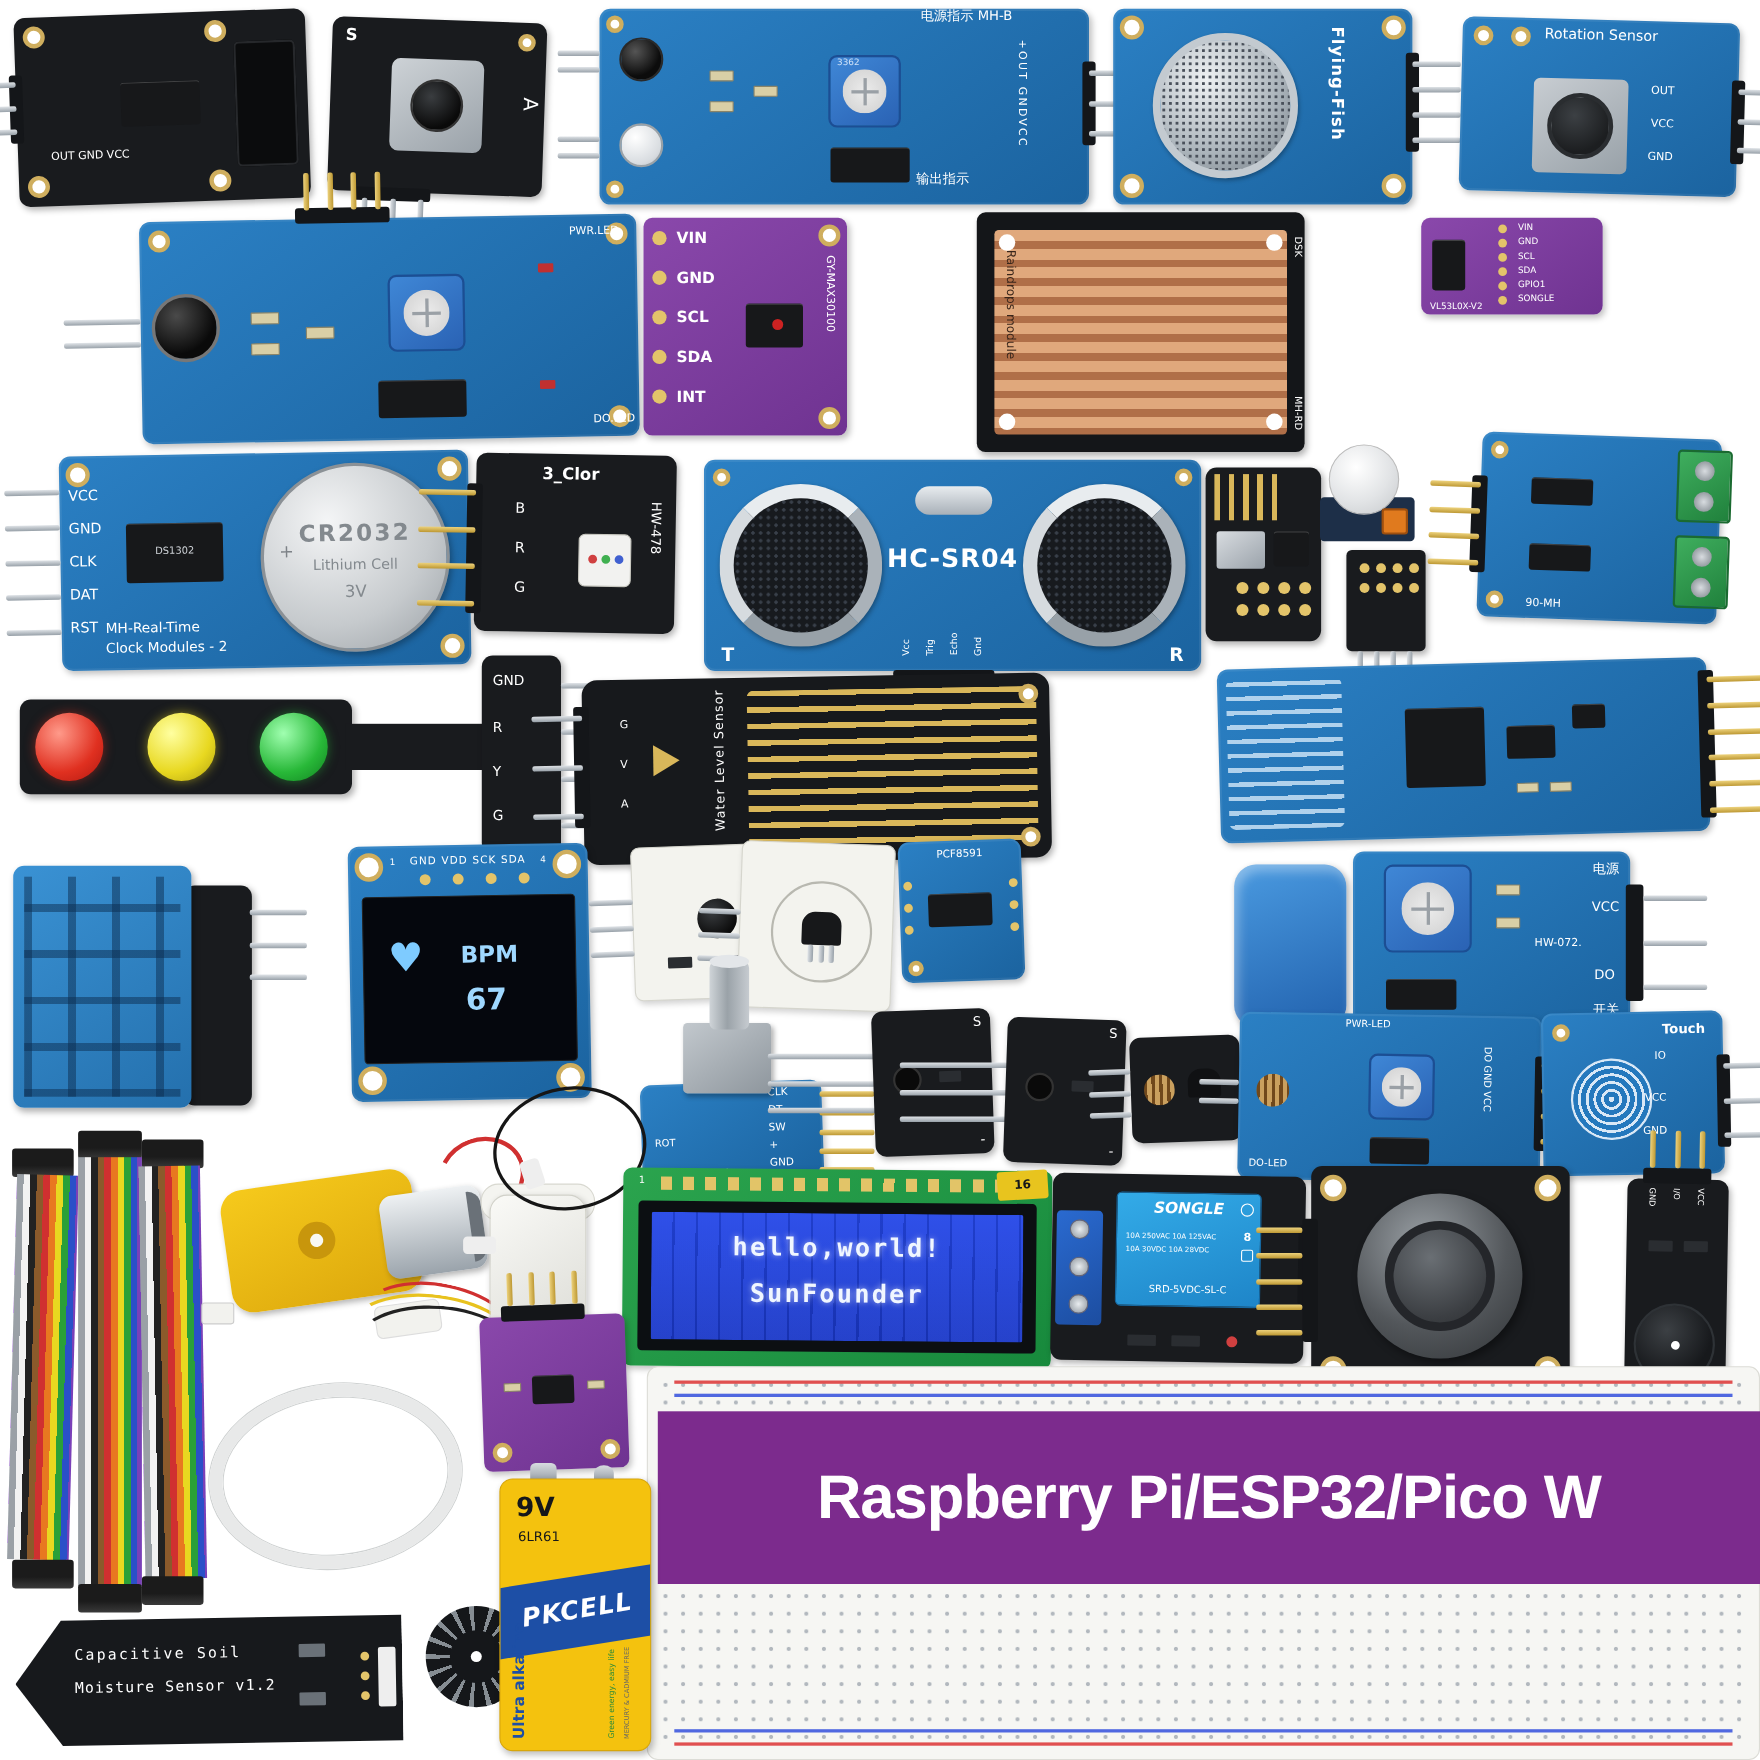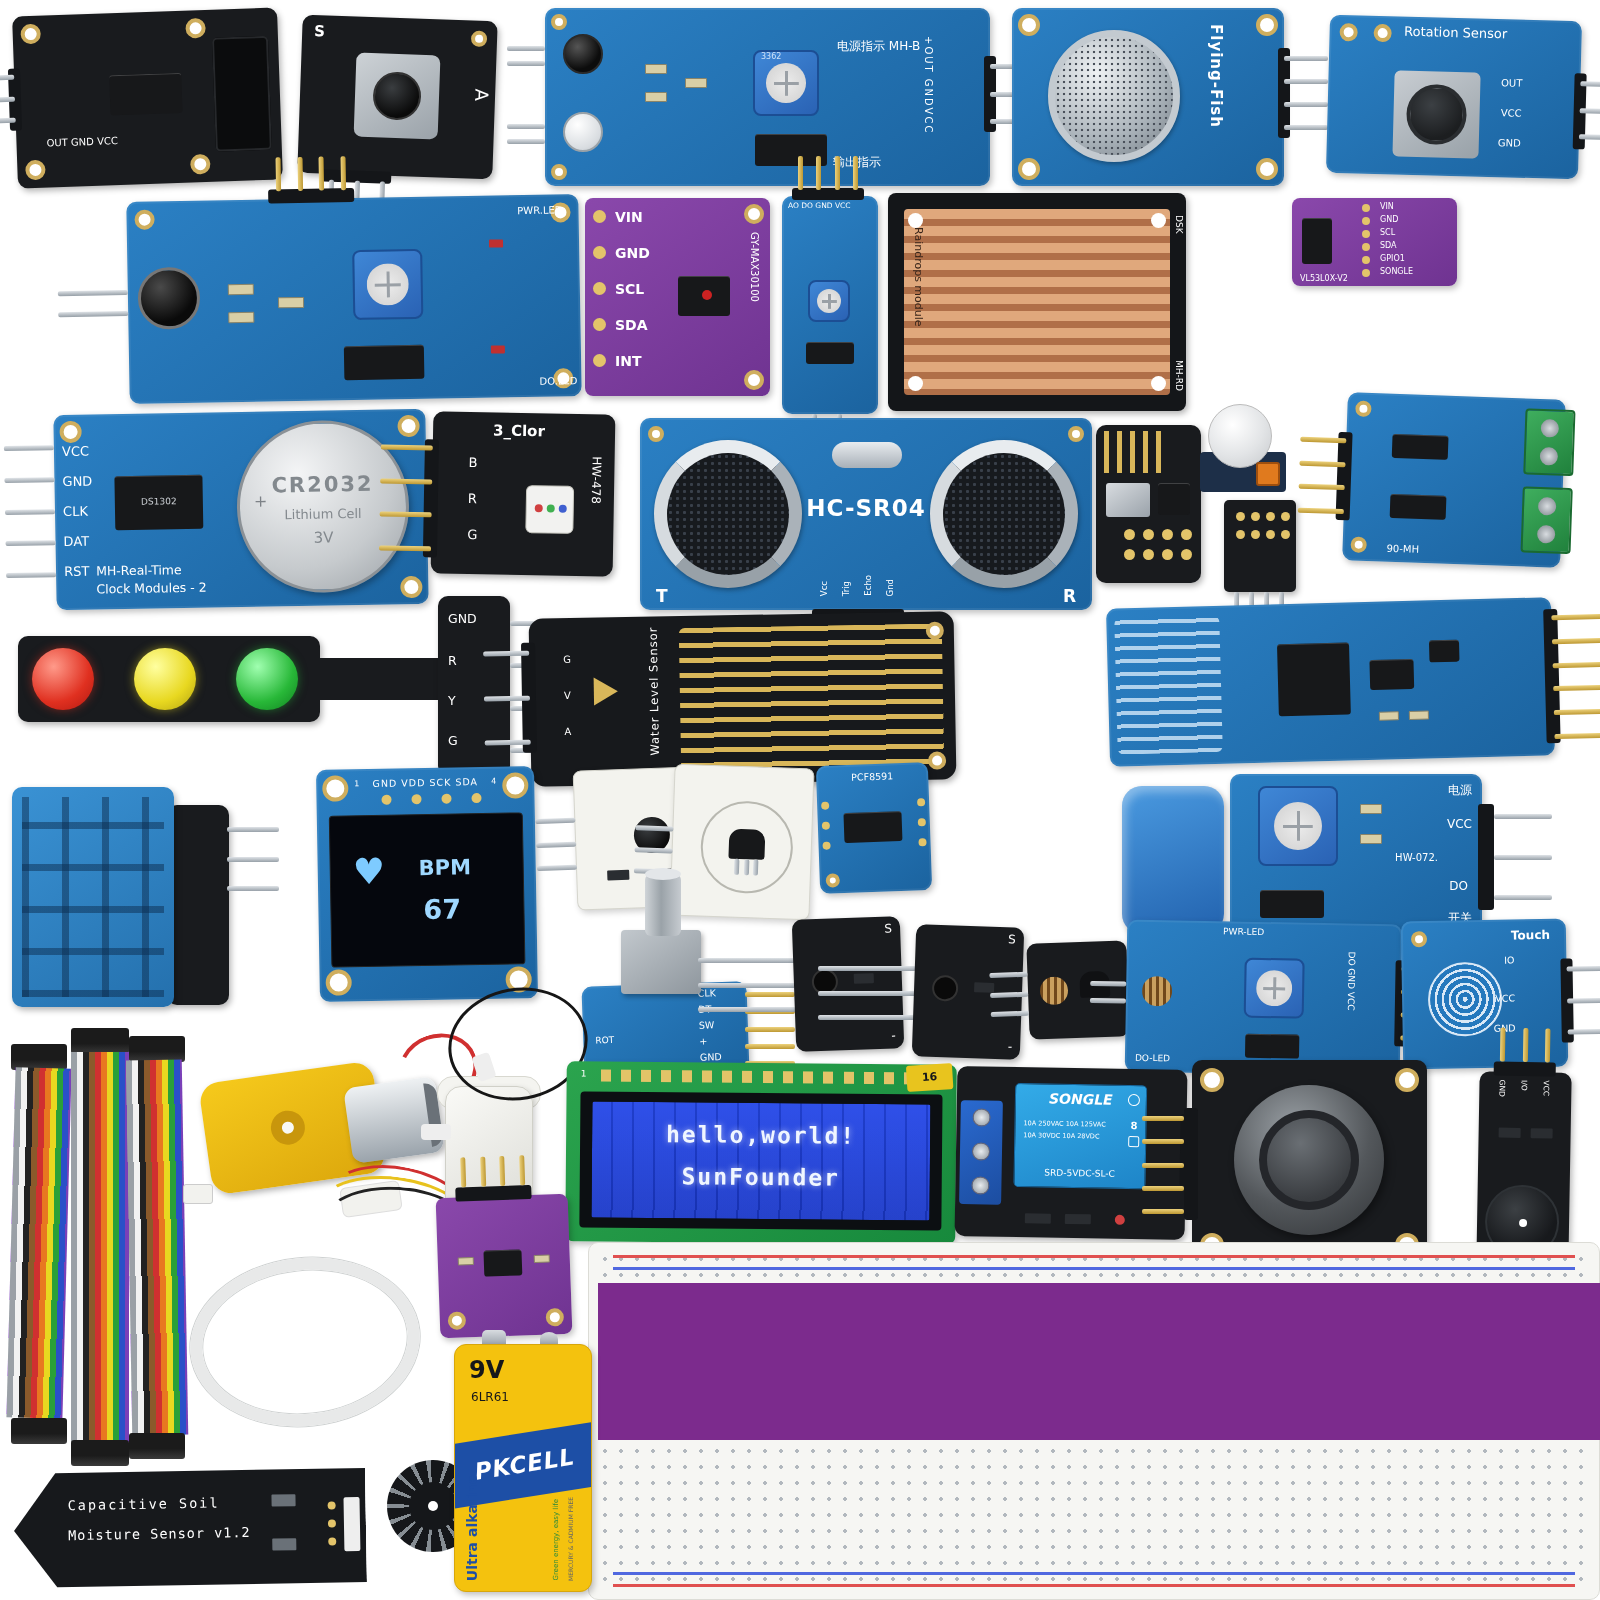--- a/index.html
+++ b/index.html
@@ -94,21 +94,21 @@
       </div>
     <div class="led" style="left:18px;top:26px;width:40px;height:40px;background:radial-gradient(circle at 35% 30%,#555,#0c0c0c 65%);border:2px solid #2a2a2a"></div>
     <div class="led" style="left:18px;top:104px;width:40px;height:40px;background:radial-gradient(circle at 35% 30%,#ffffff,#d8dce0 70%,#b8bec4);border:2px solid #9aa2a8"></div>
     <div class="smd" style="left:100px;top:56px;width:22px;height:10px"></div>
     <div class="smd" style="left:100px;top:84px;width:22px;height:10px"></div>
     <div class="smd" style="left:140px;top:70px;width:22px;height:10px"></div>
     <div class="pot" style="left:208px;top:42px;width:66px;height:66px">
       <div class="lb" style="left:6px;top:1px;font-size:8px;color:#cfe2f8;z-index:2">3362</div>
     </div>
     <div class="chip" style="left:210px;top:126px;width:72px;height:32px"></div>
-    <div class="lb" style="left:292px;top:32px;font-size:12px">电源指示 MH-B</div>
+    <div class="lb" style="left:292px;top:0;font-size:12px">电源指示 MH-B</div>
     <div class="lb" style="left:288px;top:148px;font-size:12px">输出指示</div>
     <div class="lb vd" style="right:56px;top:28px;font-size:10px;letter-spacing:2px">+OUT GNDVCC</div>
     <div class="hdr" style="right:-6px;top:48px;width:12px;height:76px"></div>
     <div class="pins h" style="left:100%;top:56px;width:46px;height:60px">
         <i></i>
         <i></i>
         <i></i>
       </div>
   </div>
 
@@ -183,36 +183,20 @@
     <div class="led" style="left:8px;top:84px;width:13px;height:13px;background:#e3c46a"></div>
     <div class="led" style="left:8px;top:120px;width:13px;height:13px;background:#e3c46a"></div>
     <div class="led" style="left:8px;top:156px;width:13px;height:13px;background:#e3c46a"></div>
     <div class="lb vd" style="right:10px;top:34px;font-size:10px">GY-MAX30100</div>
     <div class="chip" style="right:40px;top:78px;width:52px;height:40px"></div>
     <div class="led" style="right:58px;top:92px;width:10px;height:10px;background:#c22"></div>
     <div class="hole" style="right:6px;top:6px;width:20px;height:20px"></div>
     <div class="hole" style="right:6px;bottom:6px;width:20px;height:20px"></div>
   </div>
 
-  <div class="m pcb-blue" style="left:782px;top:196px;width:96px;height:218px">
-    <div class="hdr" style="left:10px;top:-8px;width:72px;height:12px"></div>
-    <div class="pins v gold" style="left:16px;top:-40px;width:60px;height:34px">
-        <i></i>
-        <i></i>
-        <i></i>
-        <i></i>
-      </div>
-    <div class="lb" style="left:6px;top:6px;font-size:7.5px">AO DO GND VCC</div>
-    <div class="pot" style="left:26px;top:84px;width:42px;height:42px"></div>
-    <div class="chip" style="left:24px;top:146px;width:48px;height:22px"></div>
-    <div class="pins v" style="left:30px;bottom:-30px;width:30px;height:30px">
-        <i></i>
-        <i></i>
-      </div>
-  </div>
 
   <div class="m" style="left:888px;top:193px;width:298px;height:218px;background:#141619;border-radius:8px;box-shadow:2px 3px 6px rgba(0,0,0,.3)">
     <div style="position:absolute;inset:16px;background:repeating-linear-gradient(180deg,#e0a87c 0 10px,#b06f48 10px 17px);border-radius:4px"></div>
     <div class="led" style="left:20px;top:20px;width:15px;height:15px;background:#fff"></div>
     <div class="led" style="right:20px;top:20px;width:15px;height:15px;background:#fff"></div>
     <div class="led" style="left:20px;bottom:20px;width:15px;height:15px;background:#fff"></div>
     <div class="led" style="right:20px;bottom:20px;width:15px;height:15px;background:#fff"></div>
     <div class="lb vd" style="left:24px;top:34px;font-size:11px;color:#38251a">Raindrops module</div>
     <div class="lb vd" style="right:3px;top:22px;font-size:9px">DSK</div>
     <div class="lb vd" style="right:3px;bottom:20px;font-size:9px">MH-RD</div>
@@ -751,20 +735,21 @@
 
   <div class="m" style="left:588px;top:1242px;width:1012px;height:358px;background:#f6f6f3;border:1px solid #dcdcd6;border-radius:10px;overflow:hidden">
     <div style="position:absolute;inset:8px;background:radial-gradient(#b2b8be 1.6px,transparent 2.1px) 0 0/16px 16px"></div>
     <div style="position:absolute;left:24px;right:24px;top:12px;height:3px;background:#e05050"></div>
     <div style="position:absolute;left:24px;right:24px;top:24px;height:3px;background:#5068e0"></div>
     <div style="position:absolute;left:24px;right:24px;bottom:12px;height:3px;background:#e05050"></div>
     <div style="position:absolute;left:24px;right:24px;bottom:24px;height:3px;background:#5068e0"></div>
   </div>
 
   <div class="m" style="left:598px;top:1283px;width:1002px;height:157px;background:#7c2b8d;display:flex;flex-direction:column;justify-content:center;align-items:center">
+    <div class="banner-text" style="color:#fff;font-size:56px;line-height:1.3">Raspberry Pi/ESP32/Pico W</div>
   </div>
 
 
   <div class="m" style="left:14px;top:1466px;width:352px;height:124px;transform:rotate(-1deg)">
     <div style="position:absolute;inset:0;background:#17191c;clip-path:polygon(0 50%,12% 4%,100% 4%,100% 96%,12% 96%)"></div>
     <div class="lb mono" style="left:54px;top:30px;font-size:13.5px;letter-spacing:2px">Capacitive  Soil</div>
     <div class="lb mono" style="left:54px;top:60px;font-size:13.5px;letter-spacing:1px">Moisture Sensor v1.2</div>
     <div class="smdd" style="right:70px;top:30px;width:24px;height:12px;background:#6a7178"></div>
     <div class="smdd" style="right:70px;top:74px;width:24px;height:12px;background:#6a7178"></div>
     <div class="led" style="right:30px;top:38px;width:8px;height:8px;background:#e3c46a"></div>

